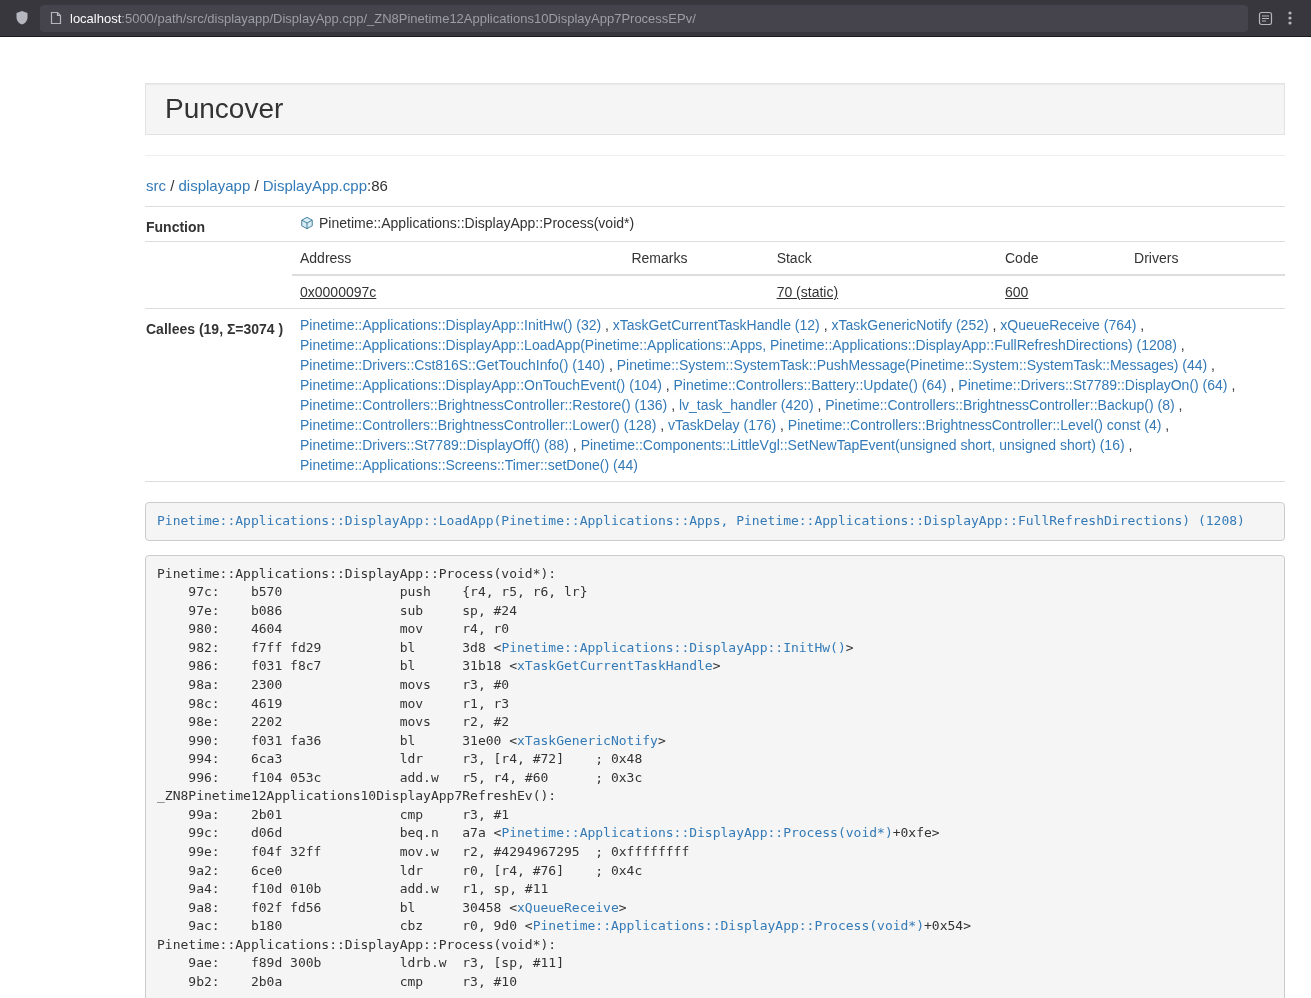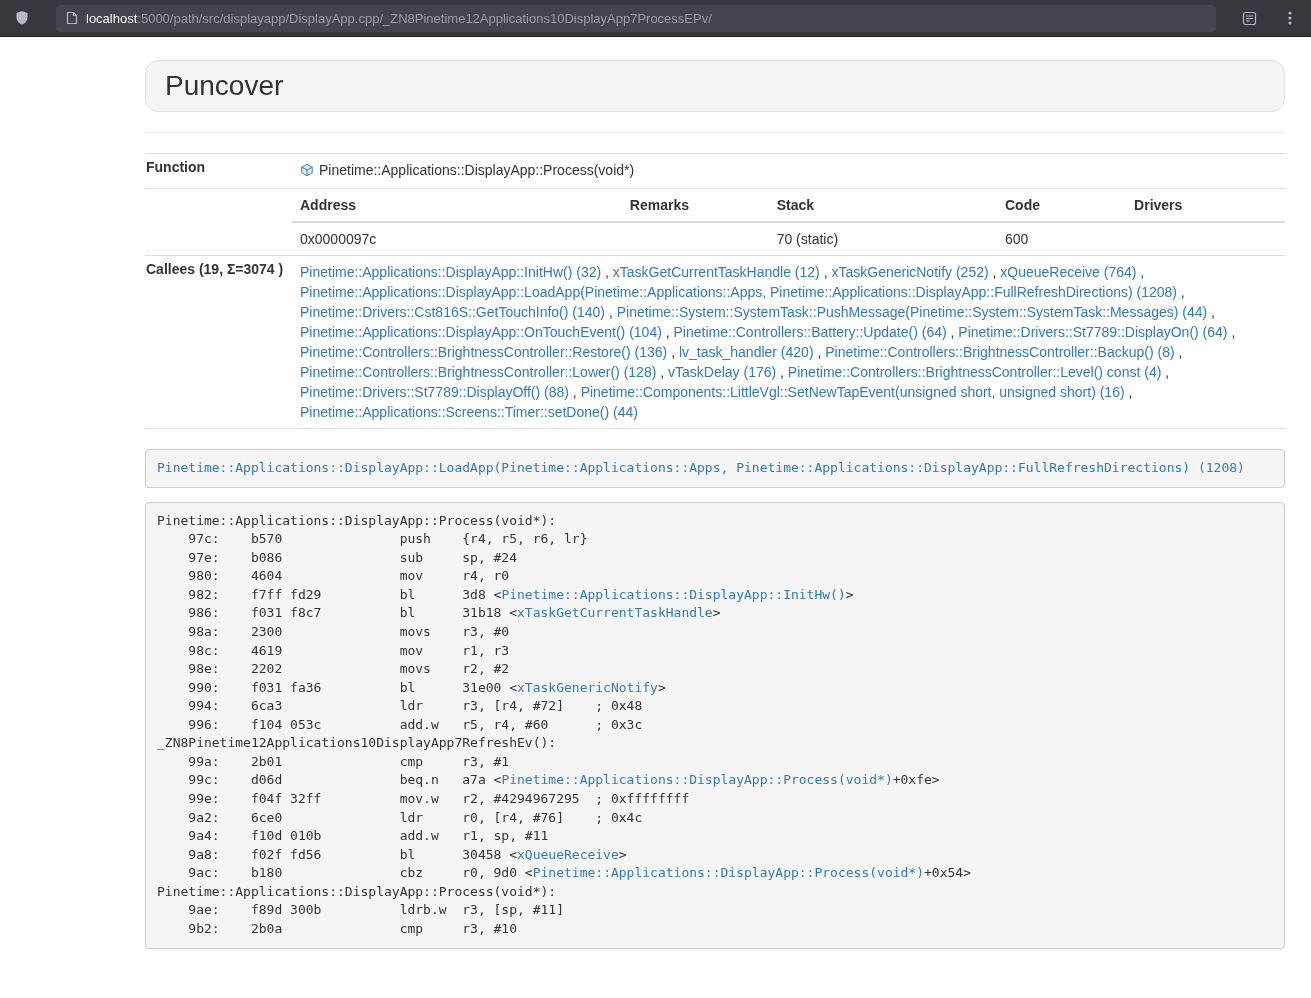--- a/index.html
+++ b/index.html
@@ -16,55 +16,55 @@
   }
   *{box-sizing:border-box;}
   html,body{margin:0;padding:0;}
   body{
     width:1311px;height:998px;overflow:hidden;background:#fff;
     font-family:"Liberation Sans",sans-serif;font-size:14px;color:var(--text);
   }
   
   .toolbar{
     height:37px;background:var(--toolbar_bg);display:flex;align-items:center;
-    padding:0 14px;gap:26px;border-bottom:1px solid #1c1b22;
+    padding:0 14px;gap:10px;border-bottom:1px solid #1c1b22;
   }
   .tb-icon{display:inline-flex;align-items:center;justify-content:center;flex:0 0 auto;cursor:pointer;}
   .urlbar{
     flex:1 1 auto;height:27px;background:var(--urlbar_bg);border-radius:4px;
     display:flex;align-items:center;gap:8px;padding:0 10px;min-width:0;cursor:text;
   }
   .url-text{font-size:13px;color:var(--url_dim);white-space:nowrap;overflow:hidden;}
   .url-host{color:#fbfbfe;}
   
   .container{margin-left:145px;width:1140px;}
   .well{
-    margin-top:23px;background:var(--well_bg);border:1px solid #e3e3e3;border-radius:13px;
+    margin-top:46px;background:var(--well_bg);border:1px solid #e3e3e3;border-radius:0;
     padding:10px 19px;box-shadow:inset 0 1px 1px rgba(0,0,0,.05);
   }
   .well h1{margin:0;font-size:28px;line-height:30px;font-weight:500;color:var(--text);}
   hr{border:0;border-top:1px solid #eee;margin:20px 0;}
   .crumbs{font-size:15px;margin:0 0 10px 1px;line-height:20px;}
   .sep{color:var(--text);}
   a.lnk{color:var(--link);text-decoration:none;cursor:pointer;}
   
   table.sym-table{width:100%;border-collapse:collapse;font-size:14px;border-bottom:1px solid var(--row_border);}
   table.sym-table > tbody > tr > th.lbl{
     width:147px;text-align:left;vertical-align:top;font-weight:bold;
-    padding:5px 8px 6px 1px;border-top:1px solid var(--row_border);white-space:nowrap;
+    padding:12px 8px 6px 1px;border-top:1px solid var(--row_border);white-space:nowrap;
   }
   table.sym-table > tbody > tr > td{
     padding:6px 8px;border-top:1px solid var(--row_border);vertical-align:top;line-height:20px;
   }
   table.sym-table > tbody > tr > td.no-pad{padding:0;}
   table.inner{width:100%;border-collapse:collapse;}
   table.inner th{
-    text-align:left;font-weight:bold;padding:6px 8px;border-bottom:2px solid var(--row_border);
+    text-align:left;font-weight:normal;padding:6px 8px;border-bottom:2px solid var(--row_border);
   }
-  table.inner td{padding:6px 8px;}
+  table.inner td{padding:6px 8px;text-decoration:underline;}
   table.inner .c1{width:26%;} table.inner .c2{width:22%;text-align:center;} table.inner .c3{width:23%;}
   table.inner .c4{width:13%;} table.inner .c5{width:16%;}
   .ficon{display:inline-block;vertical-align:-2px;margin-right:5px;}
   
   pre{
     background:var(--pre_bg);border:1px solid var(--pre_border);border-radius:4px;
     padding:9px 11px;margin:20px 0 12px 0;
     font-family:"DejaVu Sans Mono",monospace;font-size:13px;line-height:1.428;
     color:var(--text);white-space:pre;overflow:hidden;
   }
@@ -105,20 +105,23 @@
 </div>
 
 <div class="container">
 
   <div class="well">
     <h1>Puncover</h1>
   </div>
 
   <hr>
 
+  <div class="crumbs">
+    <a href="#" class="lnk">src</a><span class="sep"> / </span><a href="#" class="lnk">displayapp</a><span class="sep"> / </span><a href="#" class="lnk">DisplayApp.cpp</a><span>:86</span>
+  </div>
 
   <table class="sym-table">
     <tbody>
       <tr>
         <th class="lbl">Function</th>
         <td>
           <span class="ficon">
             <svg width="14" height="14" viewBox="0 0 16 16">
                 <path d="M8 1.5 14 4.8v6.4L8 14.5 2 11.2V4.8Z" fill="#d9edf7" stroke="#31708f"></path>
                 <path d="M2 4.8 8 8l6-3.2M8 8v6.5" fill="none" stroke="#31708f"></path>

